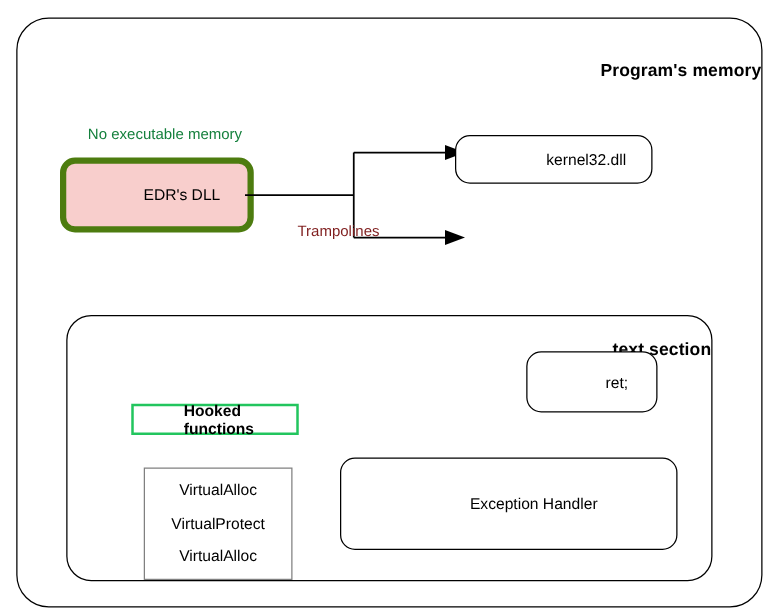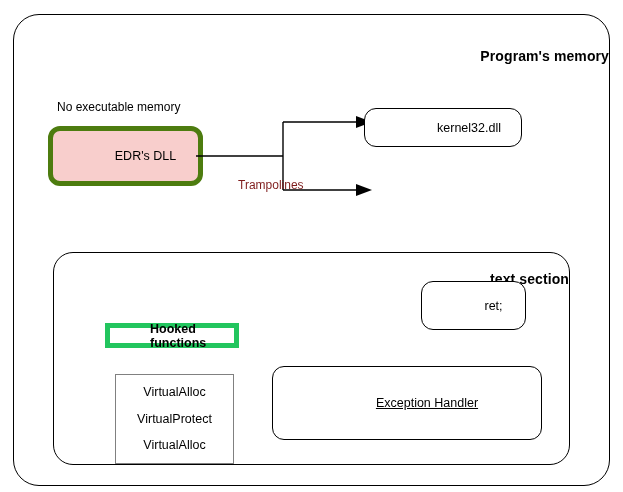--- a/index.html
+++ b/index.html
@@ -76,23 +76,23 @@
     background: #f8cecc;
     border: 5px solid #4d7c0f;
     border-radius: 12px;
     font-size: 12.5px;
   }
   #no-exec-label {
     position: absolute;
     left: 57px;
     top: 100px;
     width: 150px;
-    text-align: left;
+    text-align: center;
     font-size: 12px;
-    color: #000000;
+    color: #15803d;
     white-space: nowrap;
   }
 
   
   #kernel32 {
     left: 364px;
     top: 108px;
     width: 158px;
     height: 39px;
     font-size: 12.5px;
@@ -123,21 +123,21 @@
     color: #7f1d1d;
     white-space: nowrap;
   }
 
   
   #hooked-header {
     left: 105px;
     top: 323px;
     width: 134px;
     height: 25px;
-    border: 5px solid #22c55e;
+    border: 2px solid #22c55e;
     background: #ffffff;
     border-radius: 0;
     font-weight: bold;
     font-size: 12.5px;
   }
   #hooked-list {
     left: 115px;
     top: 350px;
     width: 119px;
     height: 90px;
@@ -165,21 +165,20 @@
     width: 105px;
     height: 49px;
     font-size: 12.5px;
   }
   #exception-handler {
     left: 272px;
     top: 366px;
     width: 270px;
     height: 74px;
     font-size: 12.5px;
-    text-decoration: underline;
   }
 
   .boxlabel { pointer-events: none; margin-left: 40px; }
 </style>
 </head>
 <body>
 
 <div id="canvas">
 
   <div id="program-memory" class="box outline rounded-lg">

